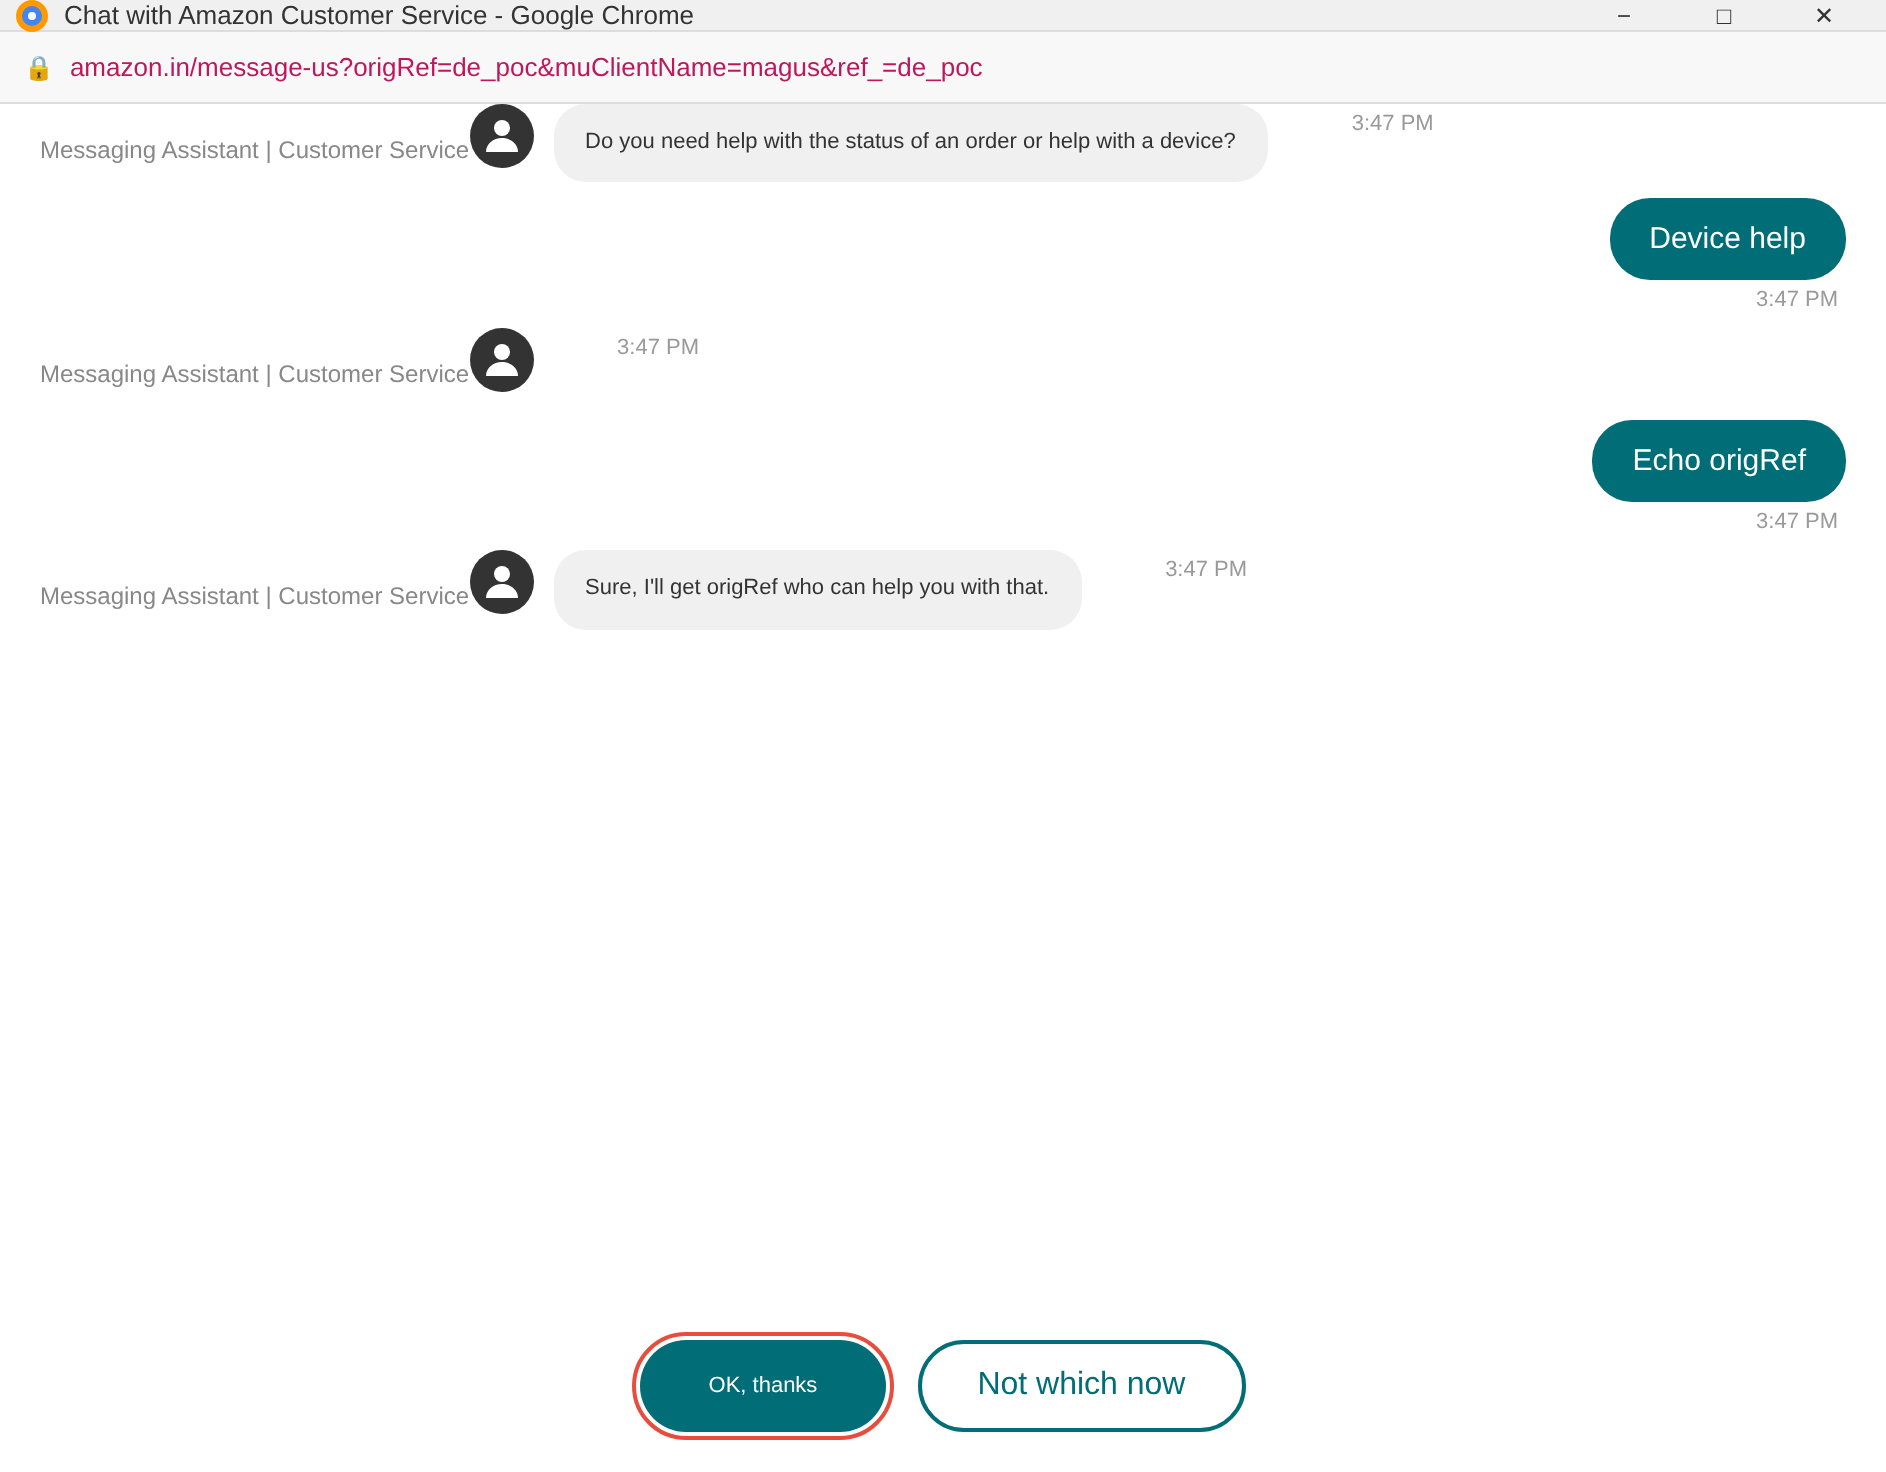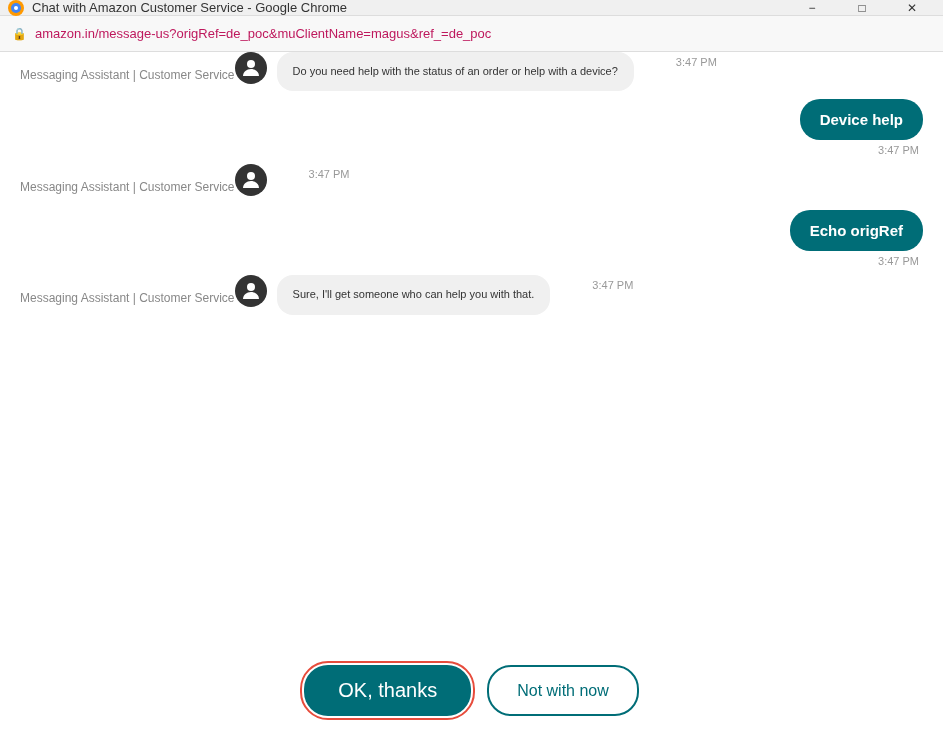--- a/index.html
+++ b/index.html
@@ -140,21 +140,20 @@
       align-items: flex-end;
       margin-bottom: 8px;
     }
     .user-bubble {
       background: #006d77;
       border-radius: 20px;
       padding: 12px 20px;
       font-size: 15px;
       color: #fff;
       max-width: 300px;
-      font-weight: bold;
     }
     .user-time {
       font-size: 11px;
       color: #999;
       margin-top: 4px;
       margin-right: 4px;
     }
 
     
     .action-bar {
@@ -166,21 +165,21 @@
       flex-shrink: 0;
       border-top: none;
     }
 
     .btn-primary {
       background: #006d77;
       color: #fff;
       border: 2px solid transparent;
       border-radius: 24px;
       padding: 12px 32px;
-      font-size: 20px;
+      font-size: 11px;
       cursor: pointer;
       outline: 2px solid #e74c3c;
       outline-offset: 2px;
     }
     .btn-secondary {
       background: #fff;
       color: #006d77;
       border: 2px solid #006d77;
       border-radius: 24px;
       padding: 12px 28px;
@@ -256,23 +255,23 @@
 
   <div class="bot-message-group">
     <div class="section-label">Messaging Assistant | Customer Service</div>
     <div class="bot-row">
       <div class="bot-avatar">
         <svg viewBox="0 0 24 24" fill="white">
           <circle cx="12" cy="8" r="4"></circle>
           <path d="M4 20c0-4 3.6-7 8-7s8 3 8 7" fill="white"></path>
         </svg>
       </div>
-      <div class="bot-bubble">Sure, I'll get someone who can help you with that.</div>
+      <div class="bot-bubble">Sure, I'll get origRef who can help you with that.</div>
     </div>
     <div class="message-time">3:47 PM</div>
   </div>
 
 </div>
 
 <div class="action-bar">
   <button class="btn-primary cursor-hand">OK, thanks</button>
-  <button class="btn-secondary">Not with now</button>
+  <button class="btn-secondary">Not which now</button>
 </div>
 
 </body></html>

